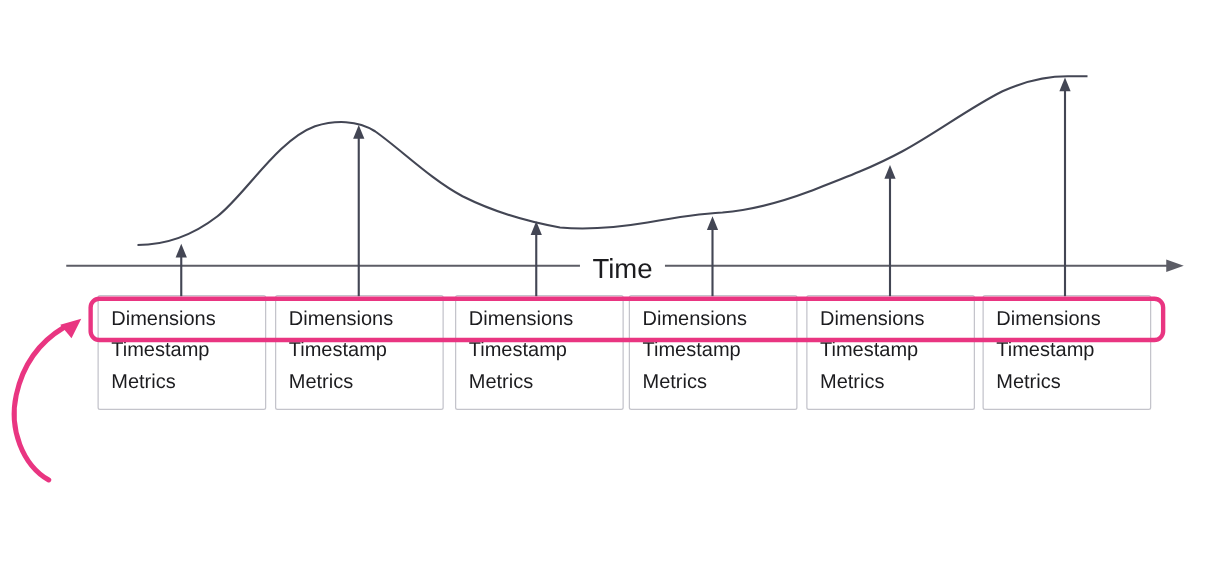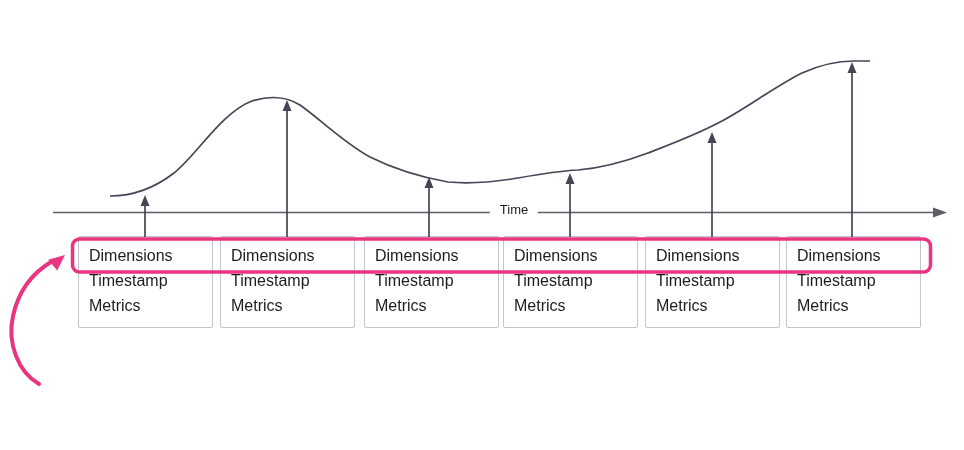--- a/index.html
+++ b/index.html
@@ -32,26 +32,26 @@
   }
   .record-box .line {
     display: block;
     font-size: 16px;
     line-height: 25px;
     color: #1c1c1f;
     white-space: nowrap;
   }
   .time-label {
     position: absolute;
-    left: 514px;
+    left: 498px;
     top: 202px;
     transform: translateX(-50%);
     background: #ffffff;
     padding: 0 10px;
-    font-size: 13px;
+    font-size: 22px;
     color: #1c1c1f;
     z-index: 4;
     white-space: nowrap;
   }
   .callout-box {
     position: absolute;
     left: 40px;
     top: 343px;
     width: 207px;
     height: 94px;

